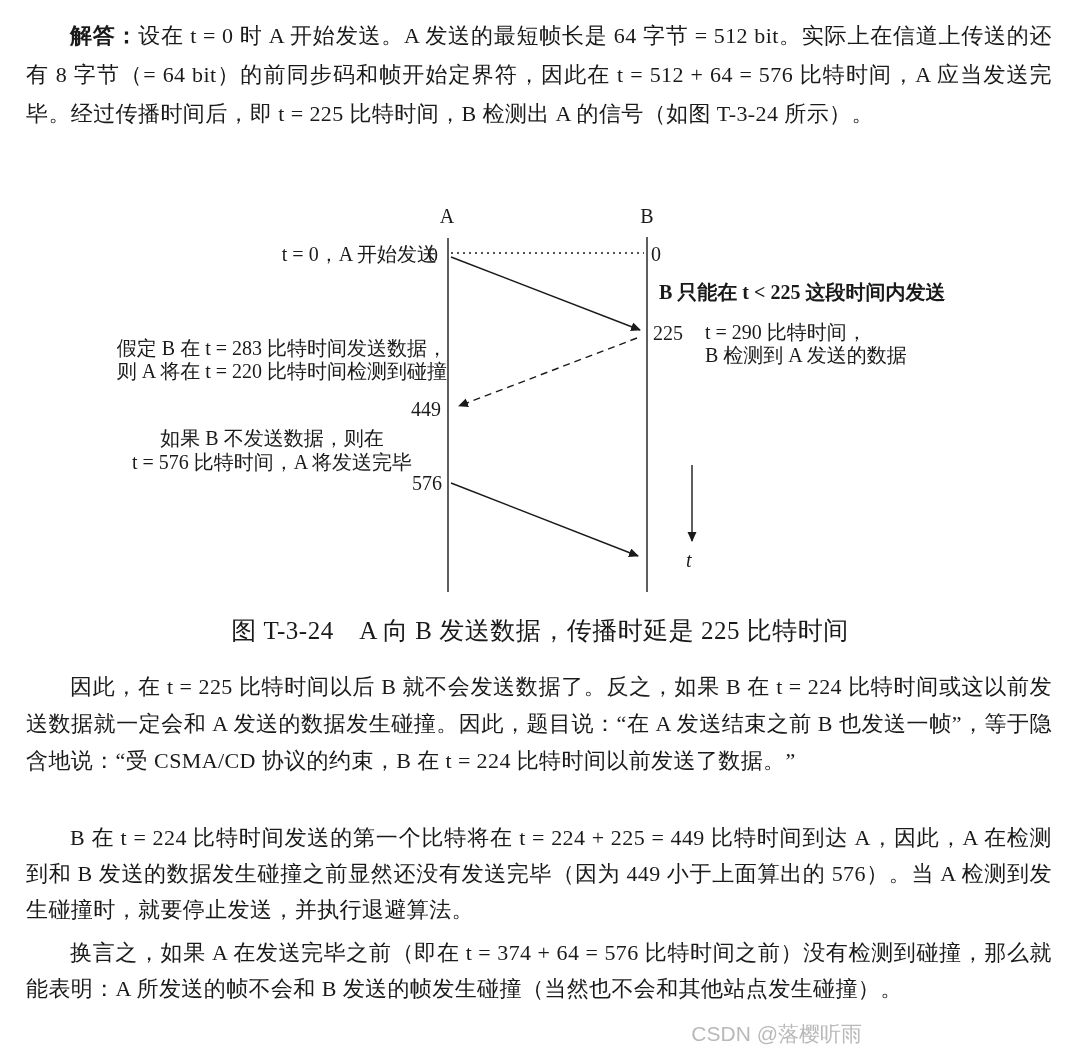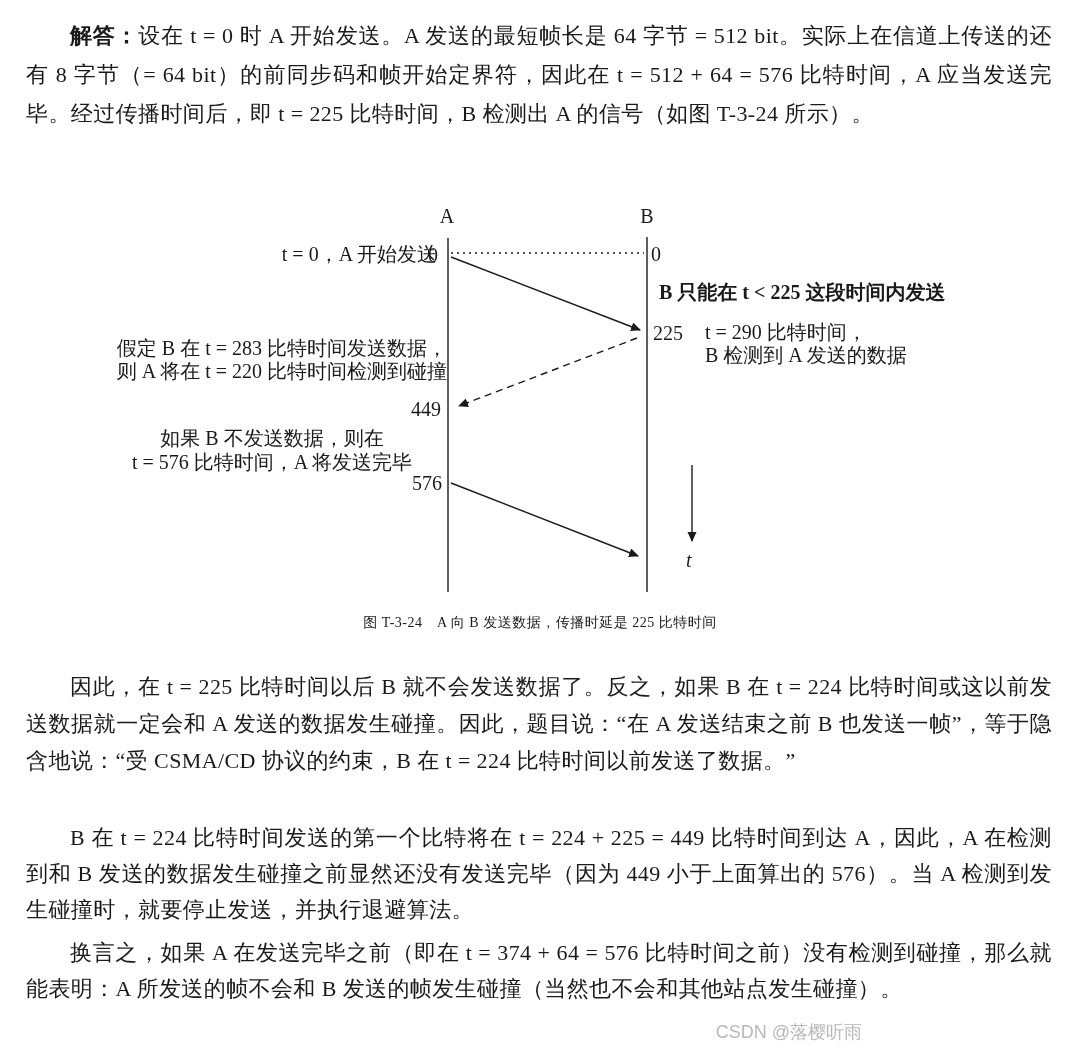--- a/index.html
+++ b/index.html
@@ -39,25 +39,25 @@
   .zero-right { left:651px; top:43px; }
   .b-window-note { left:659px; top:81px;font-weight:bold; }
   .tick-225 { left:653px; top:122px; }
   .note-225 { left:705px; top:121px; }
   .assume-note { right:633px; top:137px; text-align:right; }
   .tick-449 { right:639px; top:198px; }
   .ifnot-note { left:122px; top:226px; width:300px; text-align:center; line-height:24px; }
   .tick-576 { right:638px; top:272px; }
   .t-axis-label { left:686px; top:349px; font-style:italic; }
 
-  .caption { position:absolute; top:614px; left:0; width:1080px; text-align:center; font-size:14px; letter-spacing:0.5px; }
+  .caption { position:absolute; top:614px; left:0; width:1080px; text-align:center; font-size:25px; letter-spacing:0.5px; }
 
   .watermark {
     position:absolute; top:1020px; right:36px;
-    font-size:18px; color:#b9b9b9;
+    font-size:21px; color:#b9b9b9;
     font-family:"Liberation Sans","DejaVu Sans",sans-serif;
   }
 </style>
 </head>
 <body>
 
 <div class="page">
 
   <p class="para p1"><b class="lead">解答：</b><span>设在 t = 0 时 A 开始发送。A 发送的最短帧长是 64 字节 = 512 bit。实际上在信道上传送的还有 8 字节（= 64 bit）的前同步码和帧开始定界符，因此在 t = 512 + 64 = 576 比特时间，A 应当发送完毕。经过传播时间后，即 t = 225 比特时间，B 检测出 A 的信号（如图 T-3-24 所示）。</span></p>
 

